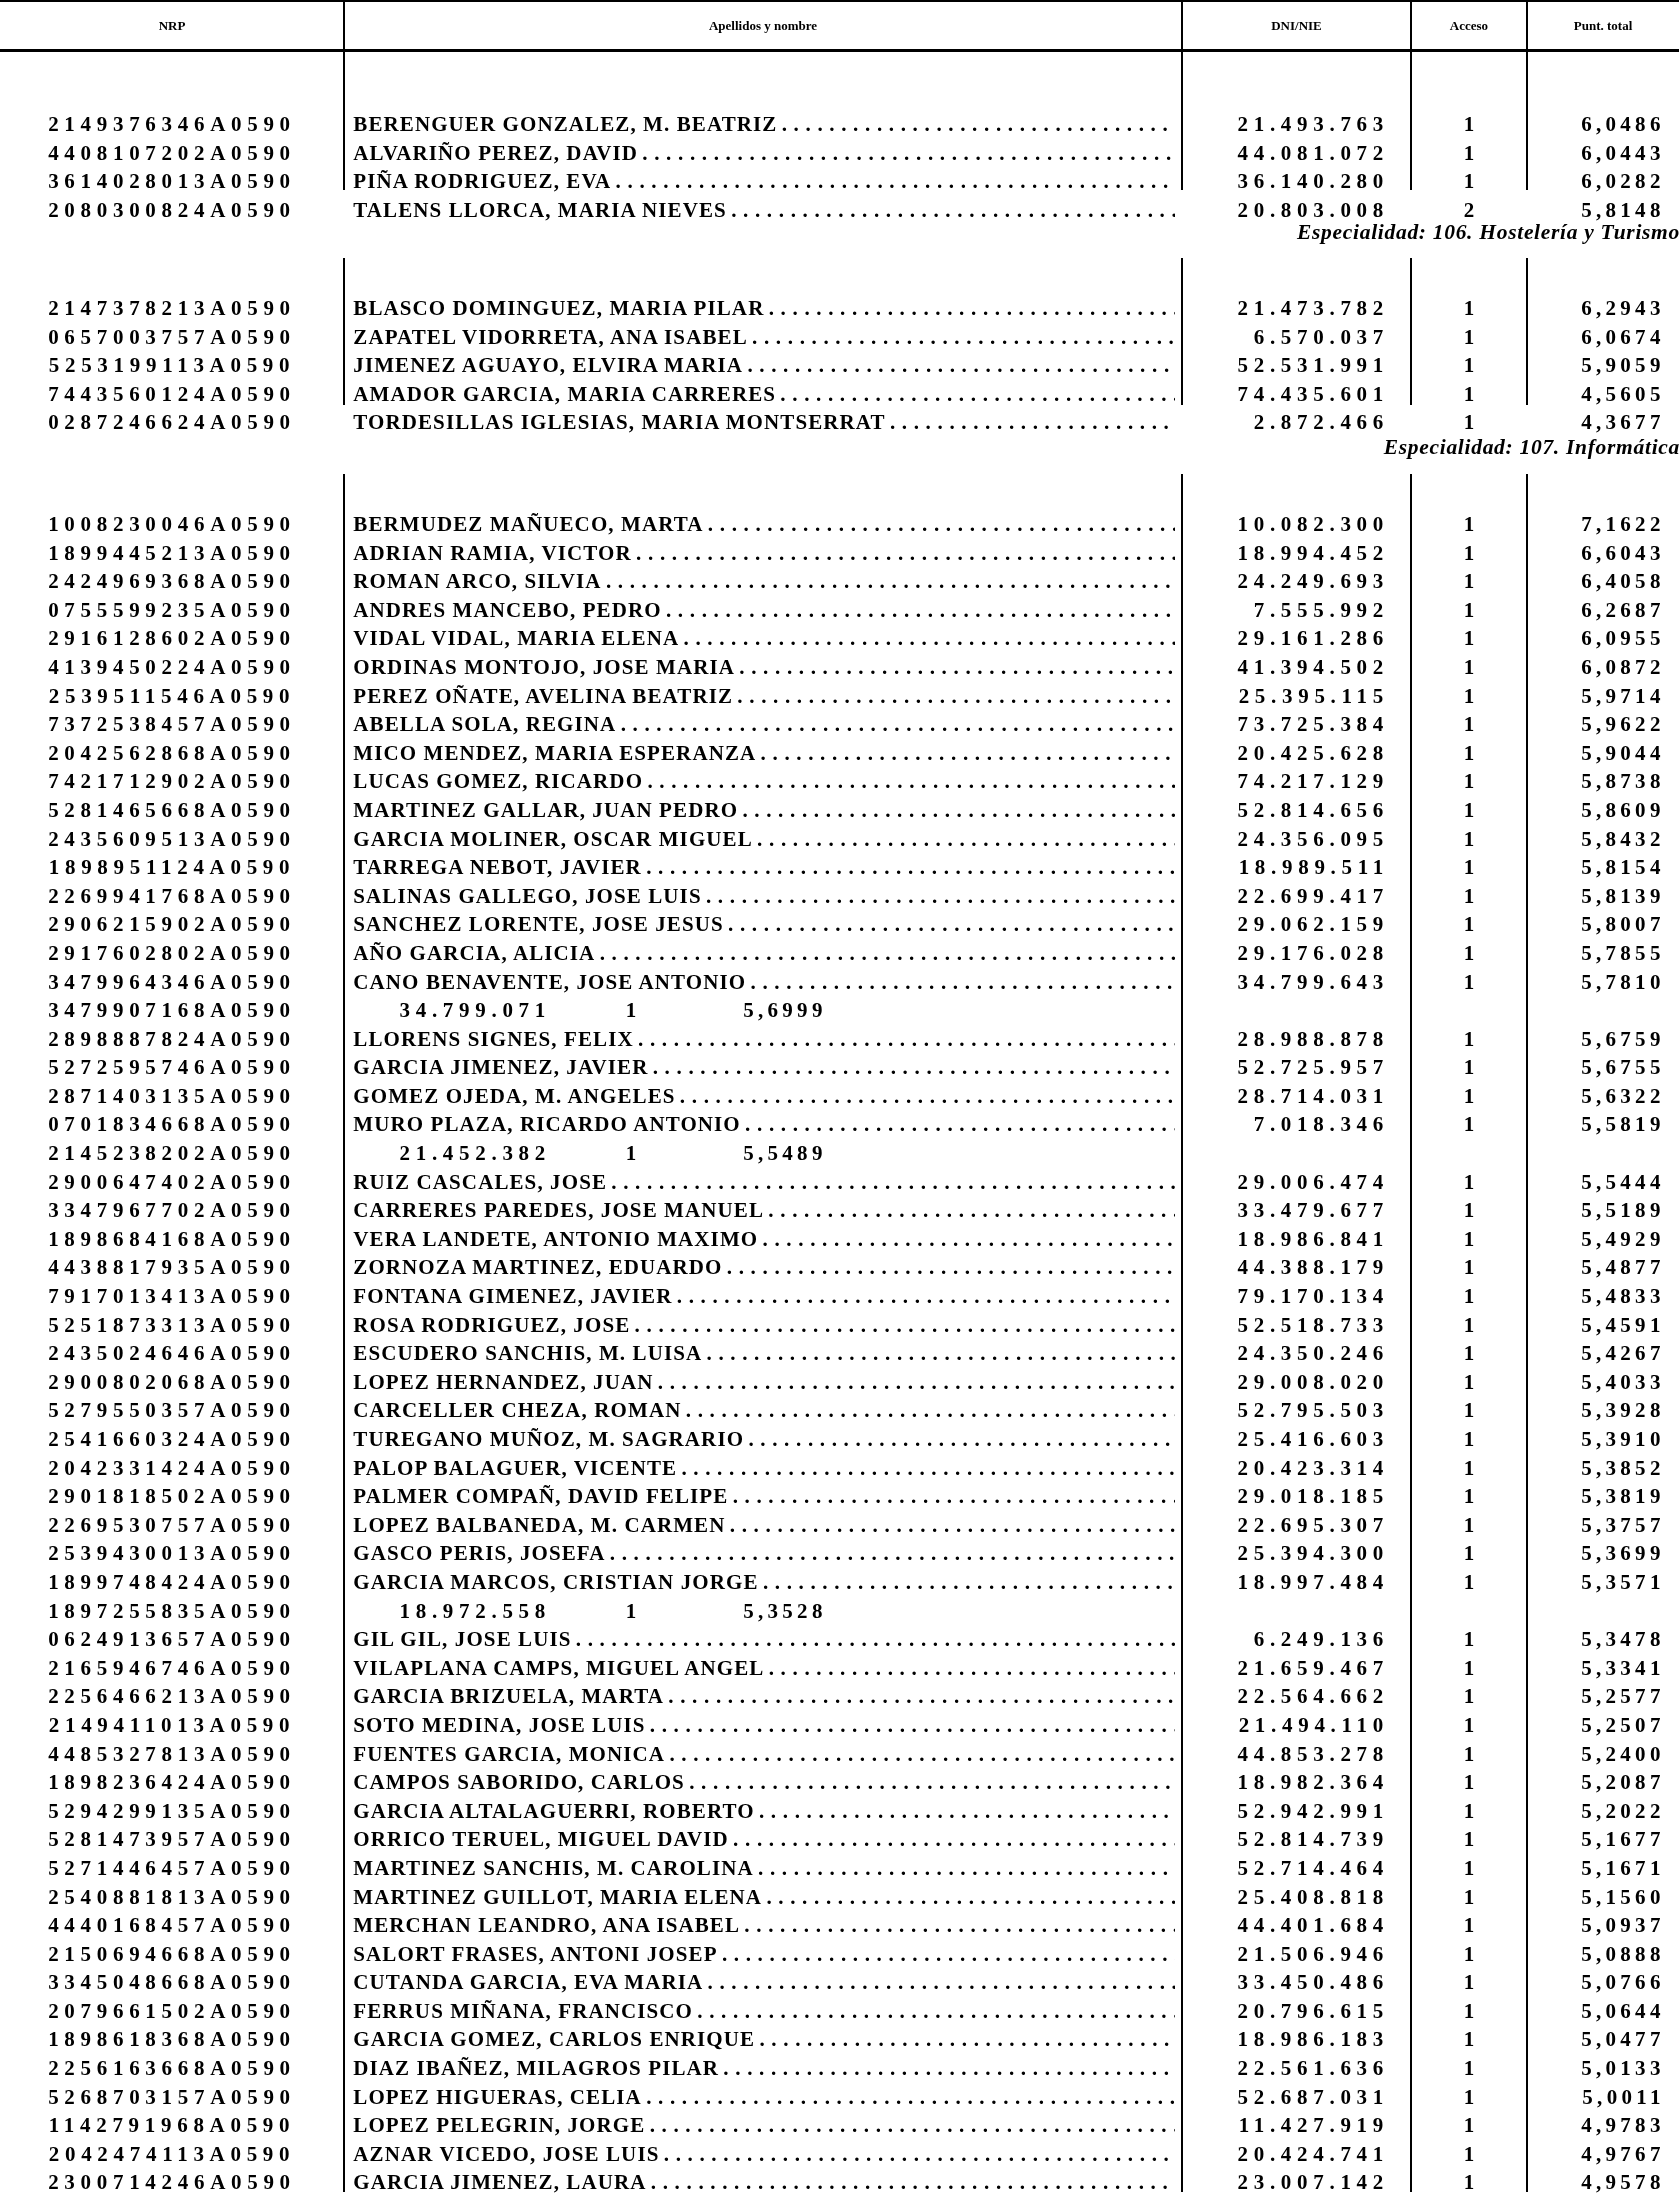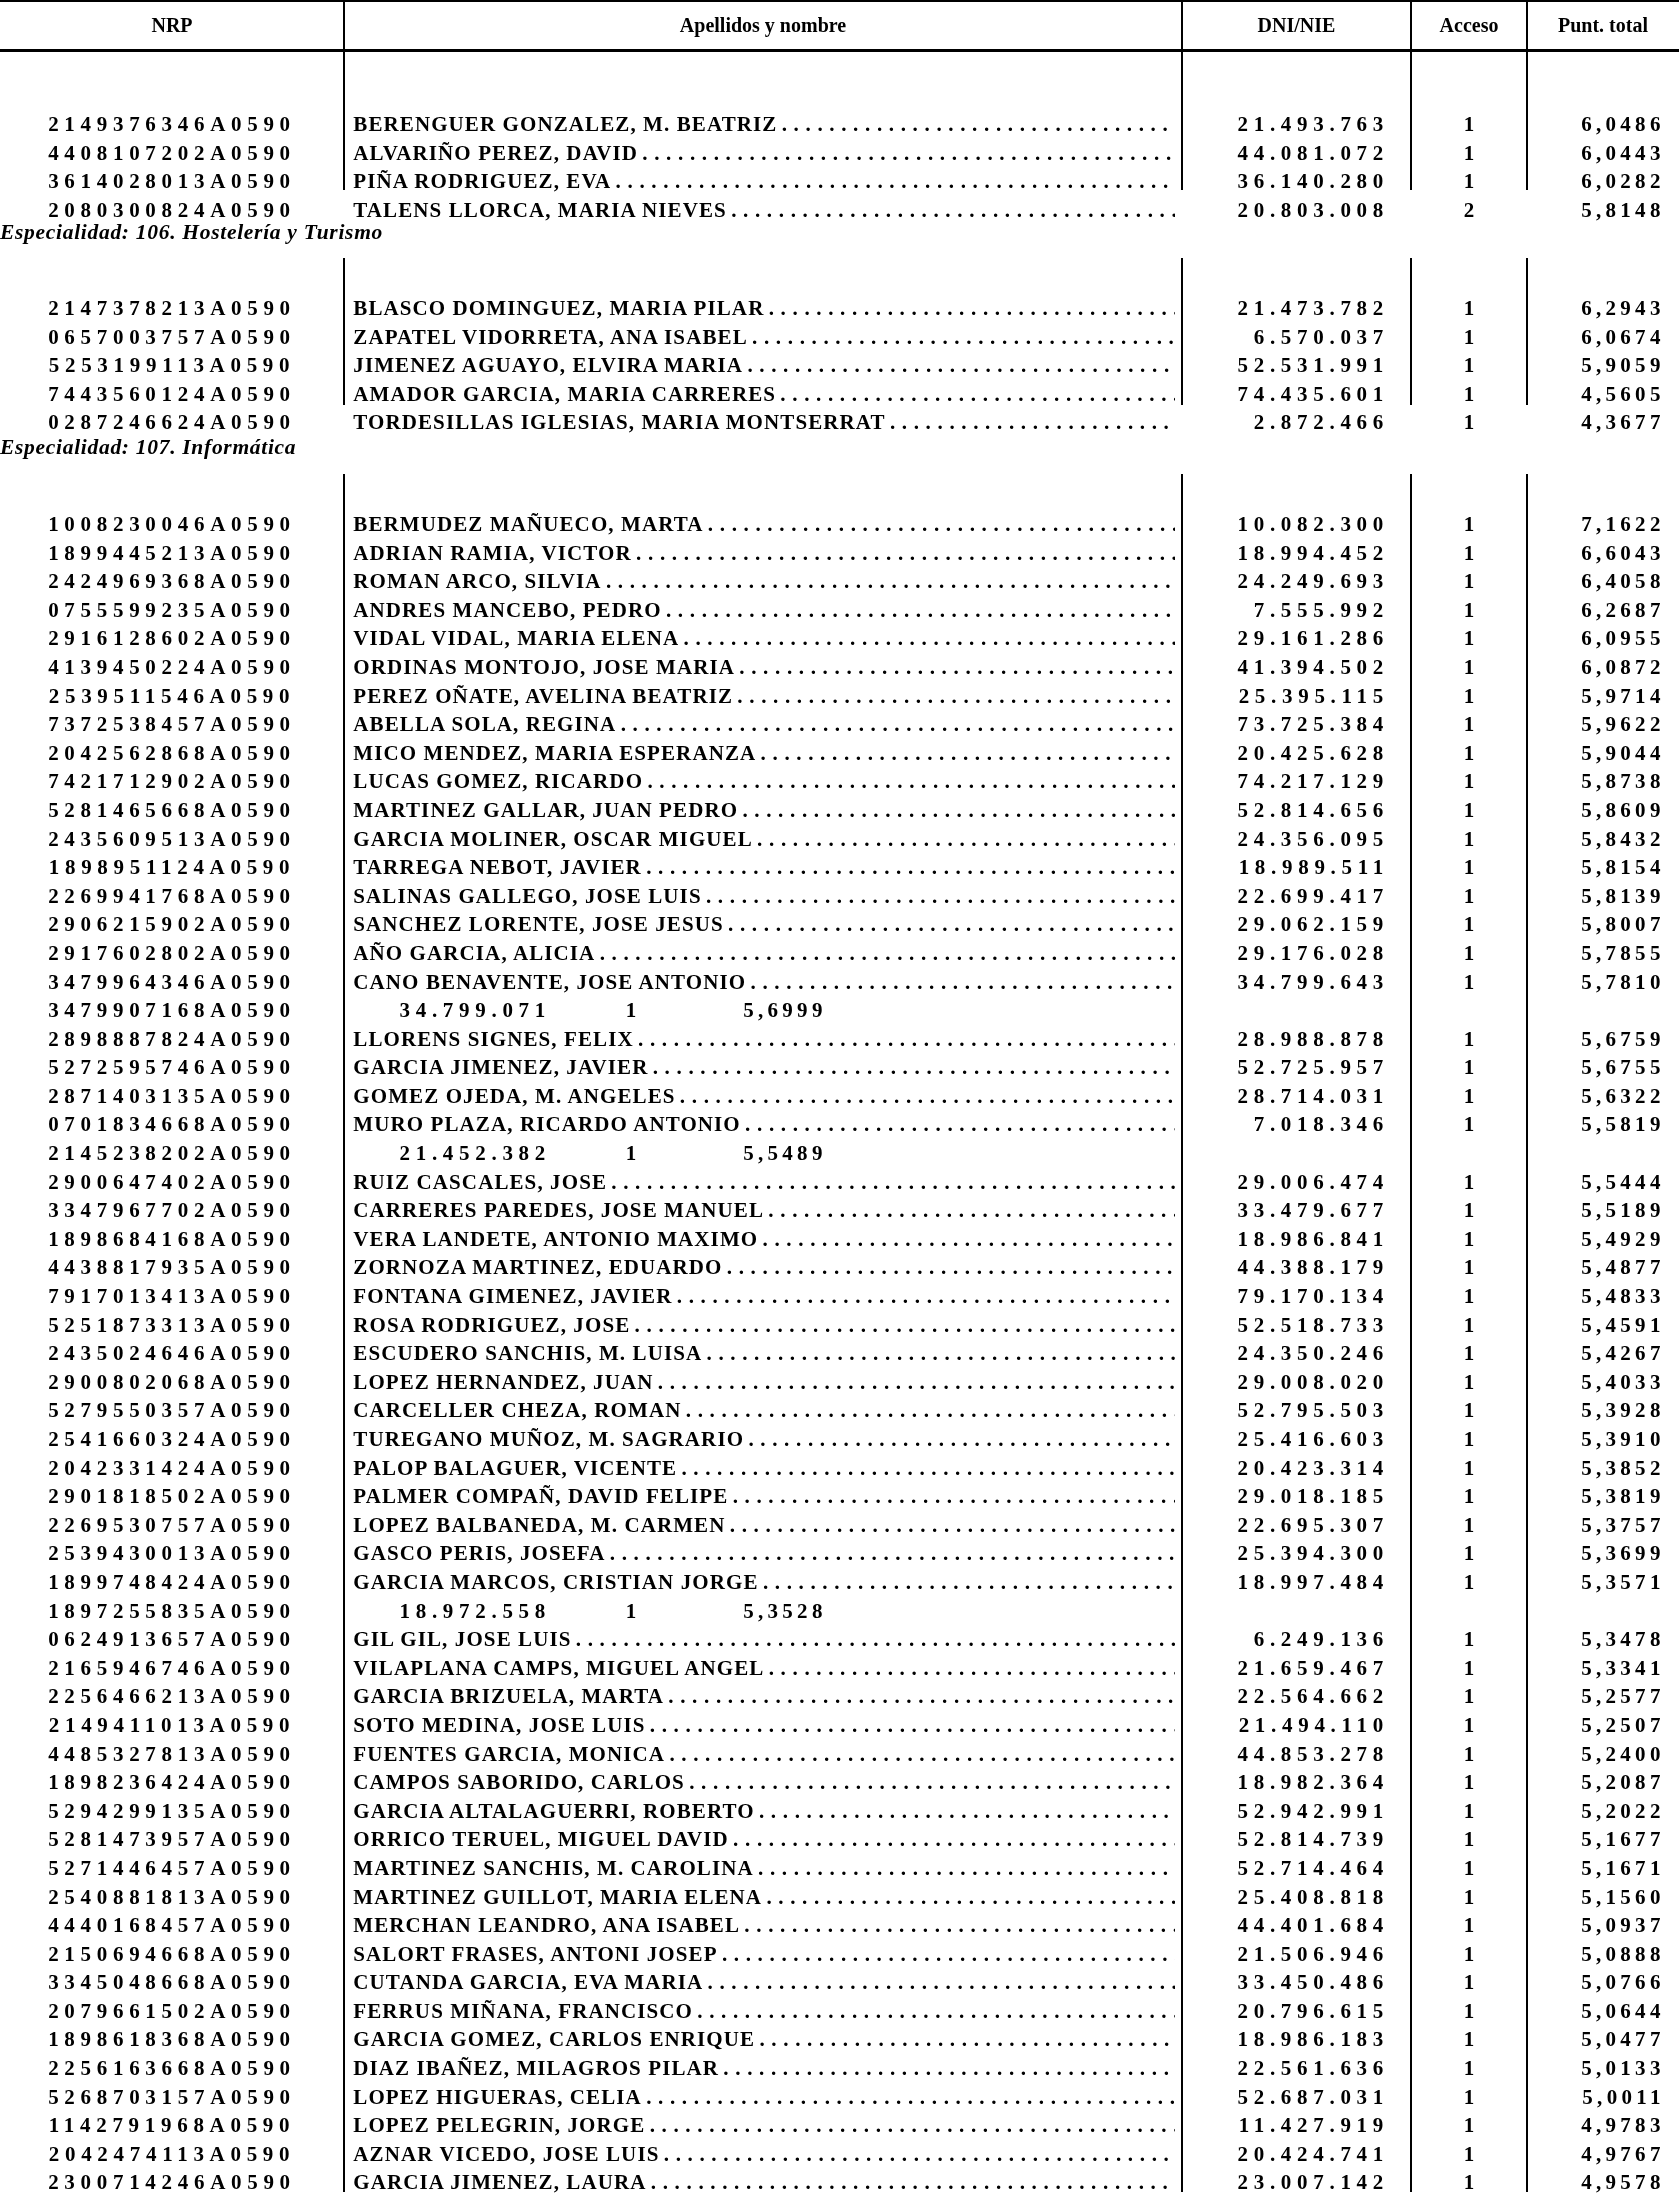--- a/index.html
+++ b/index.html
@@ -7,39 +7,39 @@
         font-family:"Liberation Serif","DejaVu Serif",serif;font-weight:700;overflow:hidden;}
   .hline{position:absolute;left:0;width:1680px;background:#000;}
   #top-rule{top:0;height:2.1px;}
   #header-rule{top:49px;height:2.9px;}
   .vline{position:absolute;width:2.1px;background:#000;}
   .vx1{left:343px}.vx2{left:1181px}.vx3{left:1410px}.vx4{left:1526px}
   .vg1{top:0;height:190px}
   .vg2{top:258px;height:147px}
   .vg3{top:474px;height:1718px}
   .header-row{position:absolute;top:2.1px;left:0;width:1680px;height:36px;display:flex;
-              line-height:47px;font-size:20px;}
+              line-height:47px;font-size:13px;}
   .hc{text-align:center;}
   .w-nrp{width:344px}.w-name{width:838px}.w-dni{width:229px}.w-acc{width:116px}.w-punt{width:152px}
   .rows{position:absolute;left:0;width:1680px;margin-top:36px;}
   #rows-0{top:74px}
   #rows-1{top:258px}
   #rows-2{top:474px}
   .row{display:flex;height:28.6px;line-height:28.6px;font-size:21px;}
   .cell{box-sizing:border-box;}
   .c-nrp{width:344px;text-align:center;letter-spacing:5.7px;}
   .c-name{width:838px;display:flex;padding-left:9.3px;letter-spacing:1.1px;}
   .nm{white-space:nowrap;}
   .dots{flex:1;overflow:hidden;white-space:nowrap;margin-left:4.3px;margin-right:7.2px;letter-spacing:0.7px;}
   .dots::after{content:". . . . . . . . . . . . . . . . . . . . . . . . . . . . . . . . . . . . . . . . . . . . . . . . . . . . . . . . . . . . . . . . . . . . . . . . . . . . . . . . . . . . . . . . . . . . . . . . . . . . . . . . . . . . . . . . . . . . . . . . . . . .";}
   .c-dni{width:229px;text-align:right;letter-spacing:5.7px;padding-right:22px;}
   .c-acc{width:116px;text-align:center;}
   .c-punt{width:152px;text-align:right;letter-spacing:4.3px;padding-right:14.3px;}
   .section-title{position:absolute;left:0;width:1680px;height:29px;line-height:29px;
-                 text-align:left;font-style:italic;font-size:21.5px;letter-spacing:0.7px;}
+                 text-align:right;font-style:italic;font-size:21.5px;letter-spacing:0.7px;}
   #title-1{top:218px}
   #title-2{top:433px}
 </style>
 </head>
 <body>
 
 <div class="page">
 
   <div class="header-row">
     <div class="hc w-nrp">NRP</div>

